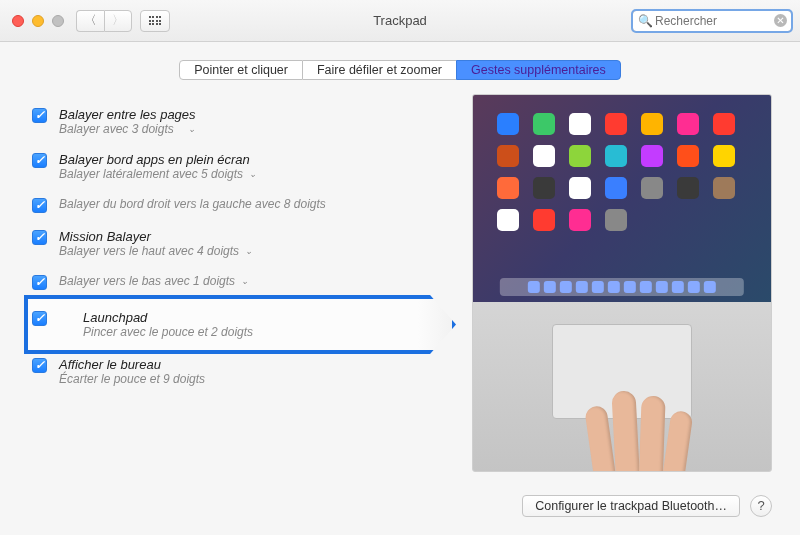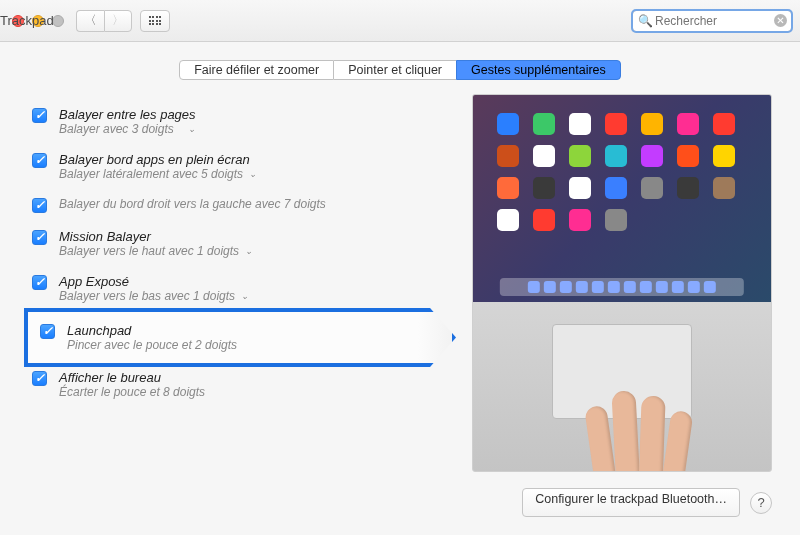--- a/index.html
+++ b/index.html
@@ -29,41 +29,41 @@
   .nav-btn:first-child { border-radius: 4px 0 0 4px; border-right: none; }
   .nav-btn:last-child { border-radius: 0 4px 4px 0; color: #c5c5c5; }
   .grid-btn {
     width: 30px; height: 22px;
     background: linear-gradient(#ffffff,#f0f0f0);
     border: 1px solid #c8c8c8; border-radius: 4px;
     display: flex; align-items: center; justify-content: center;
   }
   .grid-icon { display: grid; grid-template-columns: repeat(4,2px); grid-auto-rows: 2px; gap: 1.5px; }
   .grid-icon i { background: #555; display: block; }
-  .title { position: absolute; left: 0; right: 0; text-align: left; font-size: 13px; color: #4a4a4a; pointer-events: none; }
+  .title { position: absolute; left: 0; right: 0; text-align: center; font-size: 13px; color: #4a4a4a; pointer-events: none; }
   .search-wrap { margin-left: auto; position: relative; }
   .search {
     width: 160px; height: 22px; border-radius: 4px;
     border: 1px solid #b6b6b6; outline: 2px solid #76a7e6; outline-offset: -1px;
     background: #fff; padding: 0 22px 0 22px; font-size: 12px; color: #444;
   }
   .search-icon { position: absolute; left: 6px; top: 4px; color: #888; font-size: 12px; }
   .clear-icon { position: absolute; right: 5px; top: 4px; width: 13px; height: 13px; border-radius: 50%; background: #b8b8b8; color: #fff; font-size: 10px; line-height: 13px; text-align: center; }
 
   .body-area { position: relative; padding: 18px 28px 0 28px; height: 493px; }
 
   .tabs { display: flex; justify-content: center; margin-bottom: 14px; }
   .tab {
     height: 20px; padding: 0 14px; font-size: 12.5px; line-height: 19px;
     background: #fff; border: 1px solid #c0c0c0; color: #333;
   }
   .tab:first-child { border-radius: 4px 0 0 4px; }
   .tab:nth-child(2) { border-left: none; border-right: none; }
   .tab:last-child { border-radius: 0 4px 4px 0; }
-  .tab.active { background: #4a90ff; border-color: #3a7de0; color: #000000; }
+  .tab.active { background: #4a90ff; border-color: #3a7de0; color: #4c1d95; }
 
   .content { display: flex; gap: 20px; height: 400px; }
   .options { flex: 1; padding-top: 6px; }
   .opt-row { display: flex; align-items: flex-start; padding: 7px 4px 9px 4px; position: relative; font-style: italic; }
   .cb {
     width: 15px; height: 15px; border-radius: 3px;
     background: linear-gradient(#4aa3ff,#1a7eff);
     border: 0.5px solid #2a7ae0;
     margin-right: 12px; margin-top: 1px; flex-shrink: 0;
     position: relative;
@@ -71,22 +71,23 @@
   .cb::after { content: "✓"; color: #fff; font-size: 12px; font-weight: bold; position: absolute; top: -1px; left: 2px; }
   .opt-text .t1 { font-size: 13px; color: #222; }
   .opt-text .t2 { font-size: 12px; color: #888; display: flex; align-items: center; gap: 6px; justify-content: space-between; }
   .chev { font-size: 9px; color: #888; }
 
   .opt-row.selected {
     border: 4px solid #1b6fe0;
     border-radius: 0;
     background: linear-gradient(to right, #fcfcfc 0%, #fcfcfc 92%, #f2f2f2 100%);
     margin: -4px -4px -4px -4px;
-    padding: 11px 8px 11px 12px;
+    padding: 11px 8px 11px 4px;
     clip-path: polygon(0 0, 94% 0, 100% 50%, 94% 100%, 0 100%);
+    gap: 24px;
   }
 
   .preview {
     width: 300px; height: 378px;
     background: #d5d7d9;
     border: 1px solid #cfcfcf;
     border-radius: 3px;
     overflow: hidden;
     position: relative;
   }
@@ -120,21 +121,21 @@
     width: 120px; height: 120px;
   }
   .finger { position: absolute; background: #e8b89a; border-radius: 40px 40px 20px 20px; box-shadow: -2px 0 3px rgba(0,0,0,0.15) inset; }
   .f1 { width: 22px; height: 85px; left: 10px; bottom: 0; transform: rotate(-8deg); }
   .f2 { width: 24px; height: 100px; left: 34px; bottom: 0; transform: rotate(-3deg); }
   .f3 { width: 24px; height: 95px; left: 60px; bottom: 0; transform: rotate(2deg); }
   .f4 { width: 22px; height: 80px; left: 86px; bottom: 0; transform: rotate(8deg); }
 
   .footer { position: absolute; bottom: 18px; right: 28px; display: flex; align-items: center; gap: 10px; }
   .bt-btn {
-    height: 29px; padding: 0 12px; font-size: 12.5px; line-height: 20px;
+    height: 22px; padding: 0 12px; font-size: 12.5px; line-height: 20px;
     background: linear-gradient(#ffffff,#f3f3f3); border: 1px solid #c5c5c5;
     border-radius: 4px; color: #333;
   }
   .help {
     width: 22px; height: 22px; border-radius: 50%;
     background: linear-gradient(#fff,#f0f0f0); border: 1px solid #c5c5c5;
     color: #555; font-size: 13px; line-height: 20px; text-align: center;
   }
 </style>
 </head>
@@ -174,22 +175,22 @@
   <div class="search-wrap">
     <span class="search-icon">🔍</span>
     <input class="search" placeholder="Rechercher" style="">
     <span class="clear-icon">✕</span>
   </div>
 </div>
 
 <div class="body-area">
 
   <div class="tabs" id="tabs">
+      <div class="tab">Pointer et cliquer</div>
       <div class="tab">Faire défiler et zoomer</div>
-      <div class="tab">Pointer et cliquer</div>
       <div class="tab active">Gestes supplémentaires</div>
     </div>
 
   <div class="content">
     <div class="options" id="options">
         <div class="opt-row">
           <div class="cb"></div>
           <div class="opt-text">
             <div class="t1">Balayer entre les pages</div>
             <div class="t2">
@@ -205,59 +206,58 @@
             <div class="t2">
               <span>Balayer latéralement avec 5 doigts</span>
               <span class="chev">⌄</span>
             </div>
           </div>
         </div>
         <div class="opt-row">
           <div class="cb"></div>
           <div class="opt-text">
             <div class="t2">
-              <span>Balayer du bord droit vers la gauche avec 7 doigts</span>
+              <span>Balayer du bord droit vers la gauche avec 8 doigts</span>
             </div>
           </div>
         </div>
         <div class="opt-row">
           <div class="cb"></div>
           <div class="opt-text">
             <div class="t1">Mission Balayer</div>
             <div class="t2">
-              <span>Balayer vers le haut avec 1 doigts</span>
+              <span>Balayer vers le haut avec 4 doigts</span>
               <span class="chev">⌄</span>
             </div>
           </div>
         </div>
         <div class="opt-row">
           <div class="cb"></div>
           <div class="opt-text">
-            <div class="t1">App Exposé</div>
             <div class="t2">
               <span>Balayer vers le bas avec 1 doigts</span>
               <span class="chev">⌄</span>
             </div>
           </div>
         </div>
         <div class="opt-row selected">
           <div class="cb"></div>
           <div class="opt-text">
             <div class="t1">Launchpad</div>
             <div class="t2">
               <span>Pincer avec le pouce et 2 doigts</span>
             </div>
           </div>
         </div>
         <div class="opt-row">
           <div class="cb"></div>
           <div class="opt-text">
             <div class="t1">Afficher le bureau</div>
             <div class="t2">
-              <span>Écarter le pouce et 8 doigts</span>
+              <span>Écarter le pouce et 9 doigts</span>
             </div>
           </div>
         </div>
       </div>
 
     <div class="preview">
       <div class="screen">
         <div class="apps" id="apps">
             <div class="app" style="background: rgb(42, 127, 255);"></div>
             <div class="app" style="background: rgb(60, 200, 104);"></div>

